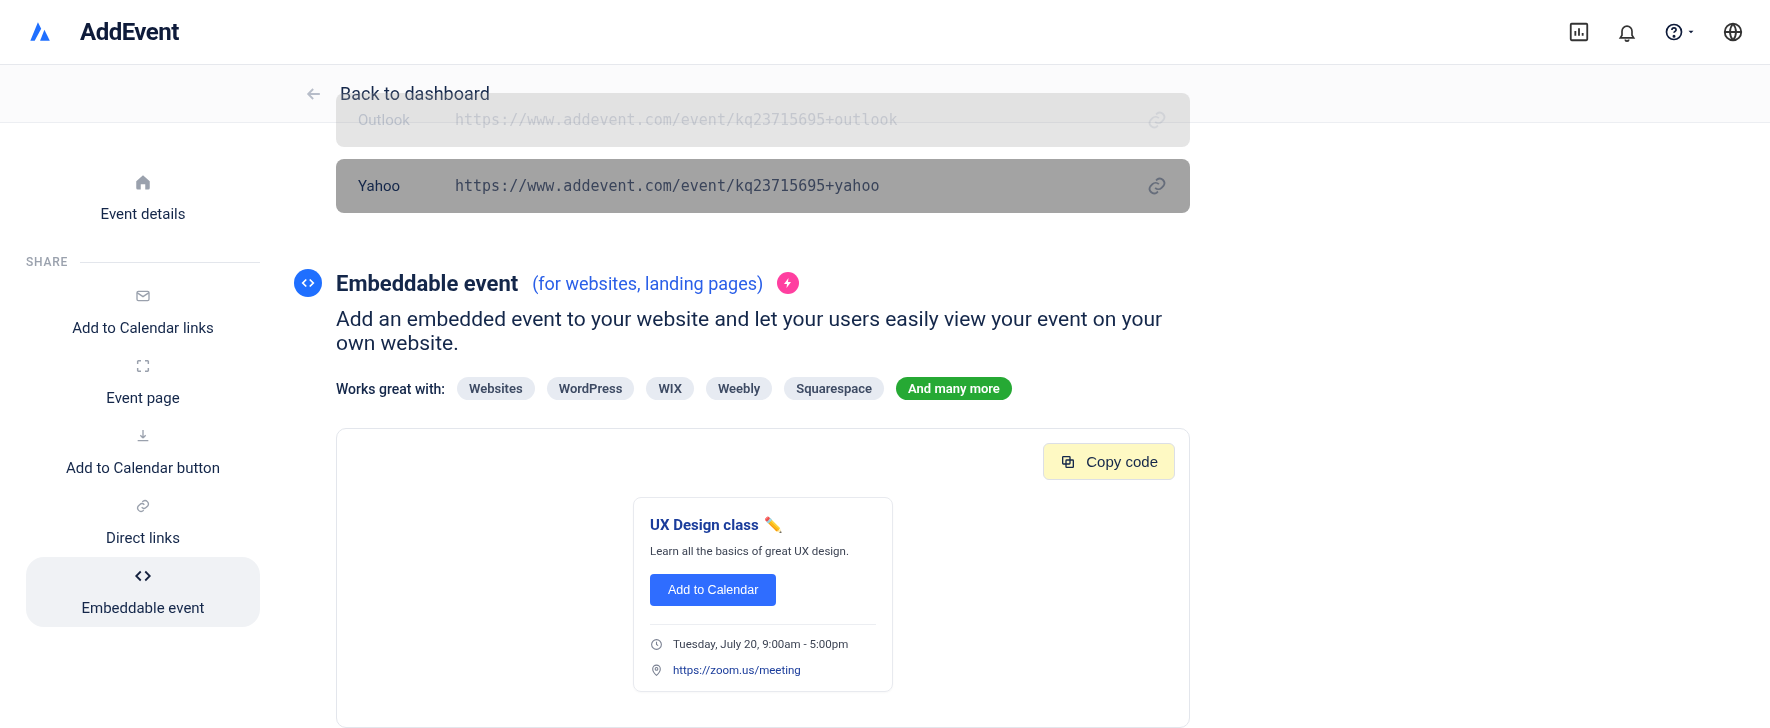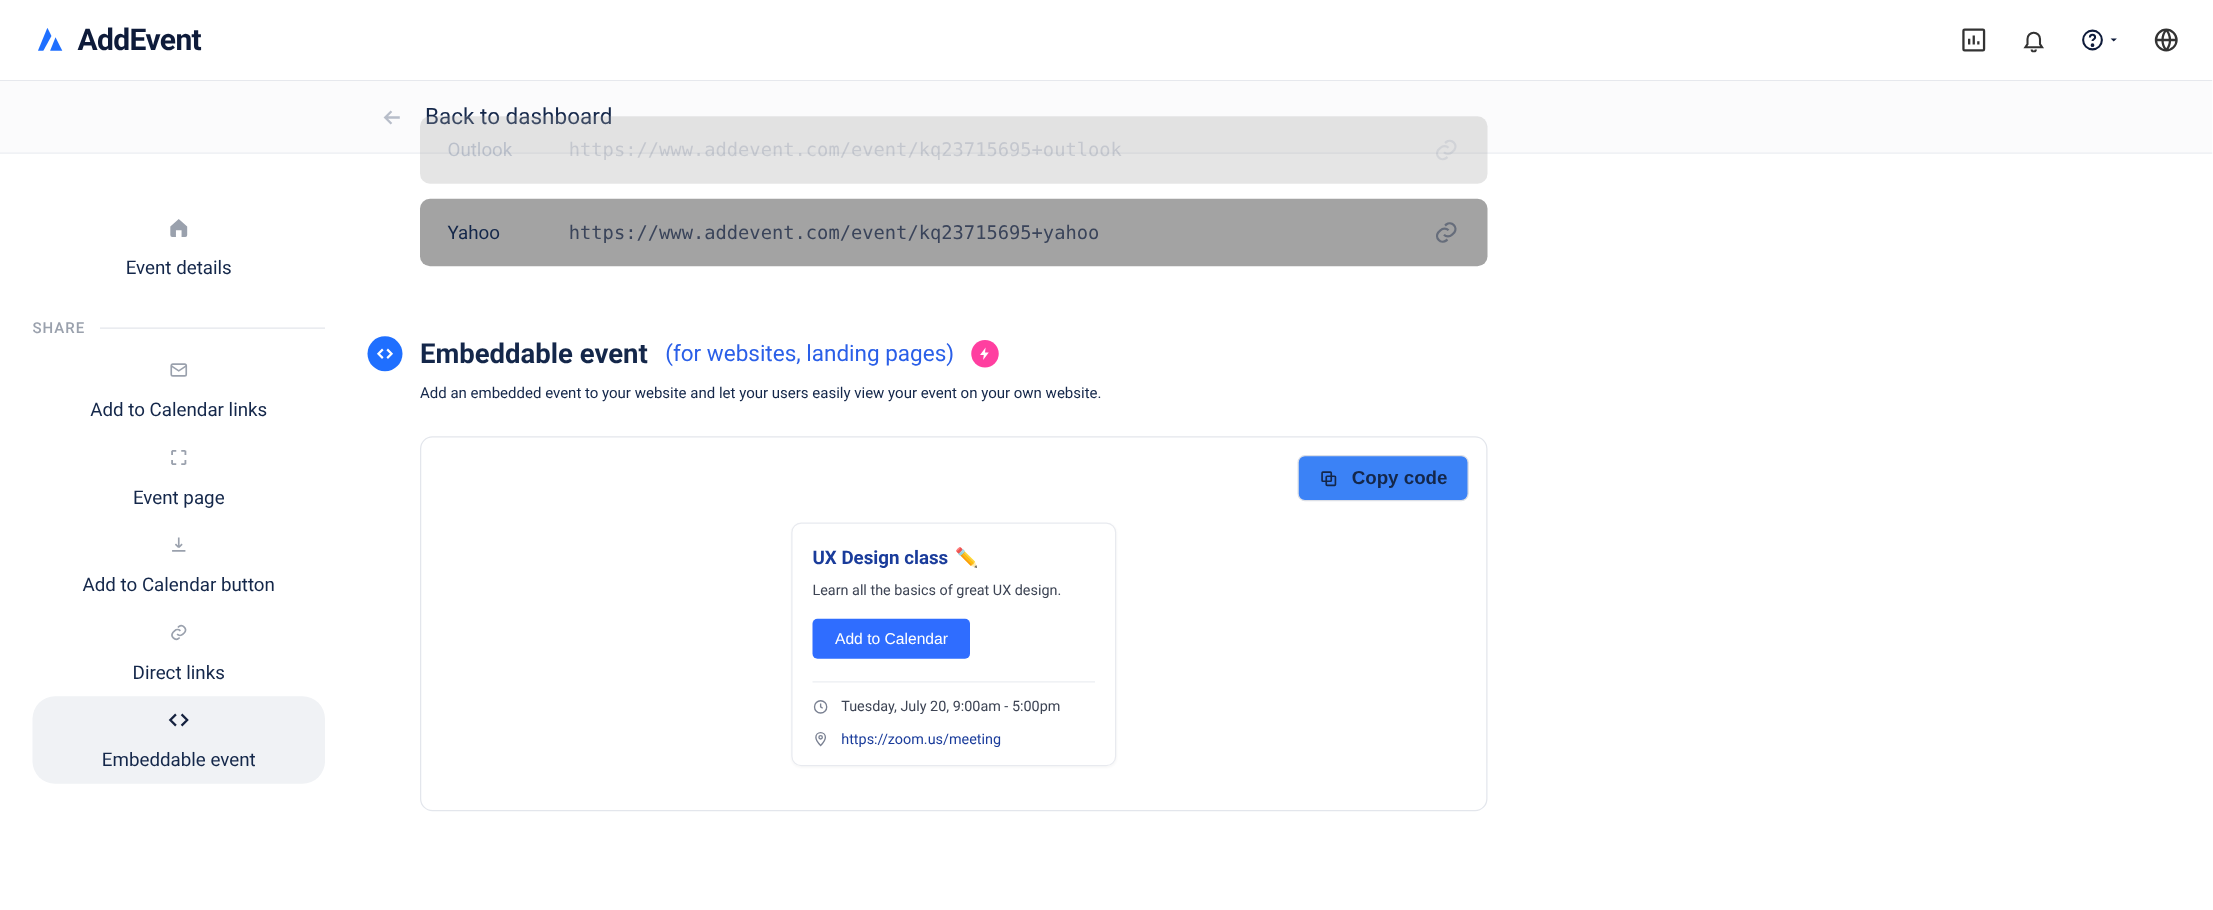--- a/index.html
+++ b/index.html
@@ -12,21 +12,21 @@
 
   
   .header {
     height: 65px;
     border-bottom: 1px solid #e6e8ed;
     display: flex;
     align-items: center;
     padding: 0 26px;
     justify-content: space-between;
   }
-  .logo-wrap { display: flex; align-items: center; gap: 10px; }
+  .logo-wrap { display: flex; align-items: center; gap: 28px; }
   .logo-text { font-size: 24px; font-weight: 700; color: #0e1b3a; letter-spacing: -0.5px; }
   .header-right { display: flex; align-items: center; gap: 26px; }
   .header-icon { width: 22px; height: 22px; color: #333; cursor: pointer; display:flex; align-items:center; justify-content:center; }
   .help-wrap { display:flex; align-items:center; gap:2px; cursor:pointer; }
 
   
   .sub-header {
     height: 58px;
     background: #fbfbfc;
     border-bottom: 1px solid #eceef2;
@@ -78,36 +78,36 @@
   }
   .section-badge svg { width: 14px; height: 14px; color: #fff; }
   .section-title { font-size: 22px; font-weight: 700; color: #14274a; }
   .section-sub  { font-size: 18px; color: #2a5fe8; font-weight: 400; }
   .section-badge2 {
     width: 22px; height: 22px; border-radius: 50%; background: #ff3fa0;
     display:flex; align-items:center; justify-content:center;
   }
   .section-badge2 svg { width: 12px; height: 12px; color: #fff; }
 
-  .section-desc { font-size: 12px; color: #14274a; margin-top: 10px; }
+  .section-desc { font-size: 21px; color: #14274a; margin-top: 10px; }
 
   .works-with { display: flex; align-items: center; gap: 12px; margin-top: 22px; font-size: 14px; }
   .works-with .lbl { color: #14274a; font-weight: 500; }
   .chip { background: #e7ebf2; color: #3d4a63; font-size: 13px; font-weight: 600; padding: 4px 12px; border-radius: 14px; }
   .chip.green { background: #26a934; color: #fff; }
 
   
   .preview-box {
     margin-top: 28px; border: 1px solid #e3e6ec; border-radius: 10px;
     padding: 20px; min-height: 300px; position: relative;
   }
   .copy-btn {
     position: absolute; top: 14px; right: 14px;
-    border: 1px solid #dcdfe6; background: #3b82f6; border-radius: 6px;
-    padding: 9px 16px; font-size: 15px; font-weight: 700; color: #14274a;
+    border: 1px solid #dcdfe6; background: #fef9c3; border-radius: 6px;
+    padding: 9px 16px; font-size: 15px; font-weight: 400; color: #14274a;
     display: flex; align-items: center; gap: 10px; cursor: pointer;
   }
   .copy-btn svg { width: 16px; height: 16px; }
 
   .event-card {
     width: 260px; margin: 48px auto 0 auto;
     border: 1px solid #e8eaef; border-radius: 8px;
     padding: 18px 16px 14px 16px;
     box-shadow: 0 1px 2px rgba(0,0,0,0.03);
   }
@@ -269,20 +269,29 @@
         <span class="section-sub">(for websites, landing pages)</span>
         <div class="section-badge2">
           <svg viewBox="0 0 24 24" fill="currentColor">
               <path d="M13 2L4 14h6l-1 8 9-12h-6z"></path>
             </svg>
         </div>
       </div>
 
       <p class="section-desc">Add an embedded event to your website and let your users easily view your event on your own website.</p>
 
+      <div class="works-with">
+        <span class="lbl">Works great with:</span>
+        <span class="chip">Websites</span>
+        <span class="chip">WordPress</span>
+        <span class="chip">WIX</span>
+        <span class="chip">Weebly</span>
+        <span class="chip">Squarespace</span>
+        <span class="chip green">And many more</span>
+      </div>
 
       <div class="preview-box">
         <button class="copy-btn">
           <svg viewBox="0 0 24 24" fill="none" stroke="currentColor" stroke-width="2">
               <rect x="9" y="9" width="11" height="11" rx="1"></rect>
               <rect x="4" y="4" width="11" height="11" rx="1"></rect>
             </svg>
           <span>Copy code</span>
         </button>
 

